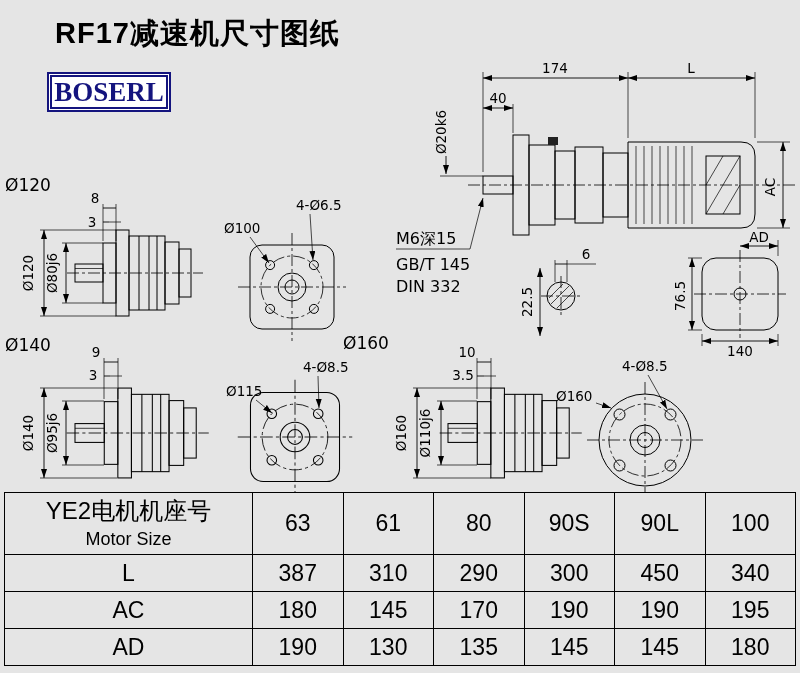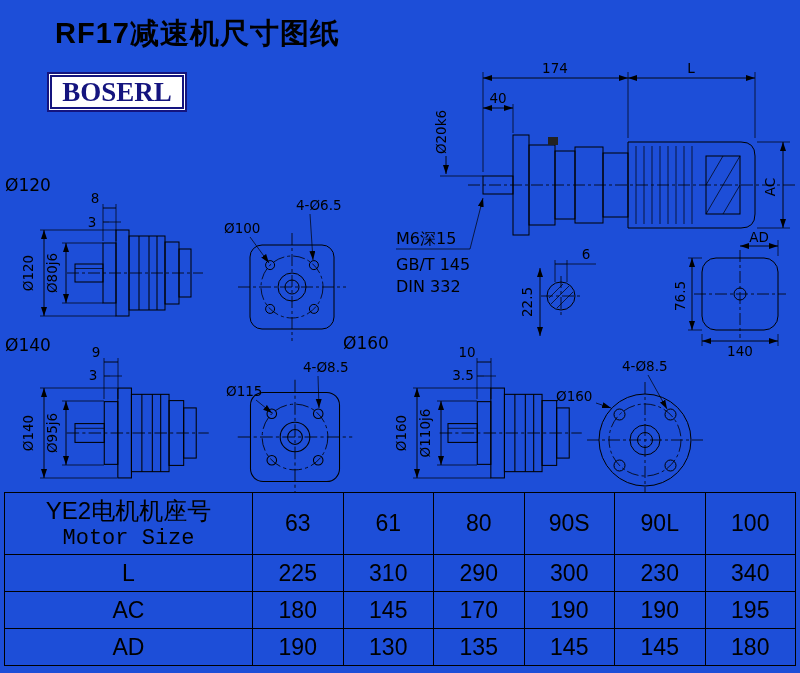--- a/index.html
+++ b/index.html
@@ -1,41 +1,41 @@
 <!DOCTYPE html>
 <html><head>
 <meta charset="utf-8">
 <style>
   * { margin:0; padding:0; box-sizing:border-box; }
   html,body { background:#fff; }
   body { width:800px; height:673px; font-family:"Liberation Sans", sans-serif; color:#000; }
-  #page { position:relative; width:800px; height:673px; background:#1d4ed8; overflow:hidden; }
+  #page { position:relative; width:800px; height:673px; background:#e5e5e5; overflow:hidden; }
 
   #title { position:absolute; left:55px; top:14px; font-size:29px; font-weight:bold; letter-spacing:1px; }
-  #logo  { position:absolute; left:47px; top:72px; width:140px; height:40px;
+  #logo  { position:absolute; left:47px; top:72px; width:124px; height:40px;
            border:5px double #14147e; display:flex; align-items:center; justify-content:center;
            font-family:"Liberation Serif", serif; font-weight:bold; font-size:27px; color:#14147e;
            background:#fff; }
 
   svg.drawing { position:absolute; left:0; top:0; }
   svg text { font-family:"DejaVu Sans", sans-serif; font-size:13.5px; fill:#000; stroke:none; }
   svg text.lbl  { font-size:17px; }
   svg text.note { font-size:16px; }
   .cl   { stroke-dasharray:12 3 3 3; stroke-width:0.8; }
   .thin { stroke-width:0.7; }
   .dim  { stroke-width:0.9; }
 
   #dims-table { position:absolute; left:4px; top:492px; width:792px; border-collapse:collapse;
                 table-layout:fixed; text-align:center; font-size:23px; }
   #dims-table th, #dims-table td { border:1px solid #000; font-weight:normal; padding:0; vertical-align:middle; }
   #dims-table tr.hdr th { height:62px; }
   #dims-table tr.row td { height:37px; }
   col.c0 { width:248px; }
   .cn   { font-size:24px; line-height:30px; }
-  .mono { font-family:Liberation Mono, monospace; font-size:22px; line-height:26px; }
+  .mono { font-family:Liberation Sans, sans-serif; font-size:18px; line-height:26px; }
 </style>
 </head>
 <body>
 
 <div id="page">
 
   <div id="title">RF17减速机尺寸图纸</div>
   <div id="logo">BOSERL</div>
 
   <svg class="drawing" width="800" height="492" viewBox="0 0 800 492">
@@ -261,25 +261,25 @@
         </th>
         <th>63</th>
         <th>61</th>
         <th>80</th>
         <th>90S</th>
         <th>90L</th>
         <th>100</th>
       </tr>
       <tr class="row">
         <td>L</td>
-        <td>225</td>
+        <td>387</td>
         <td>310</td>
         <td>290</td>
         <td>300</td>
-        <td>230</td>
+        <td>450</td>
         <td>340</td>
       </tr>
       <tr class="row">
         <td>AC</td>
         <td>180</td>
         <td>145</td>
         <td>170</td>
         <td>190</td>
         <td>190</td>
         <td>195</td>

